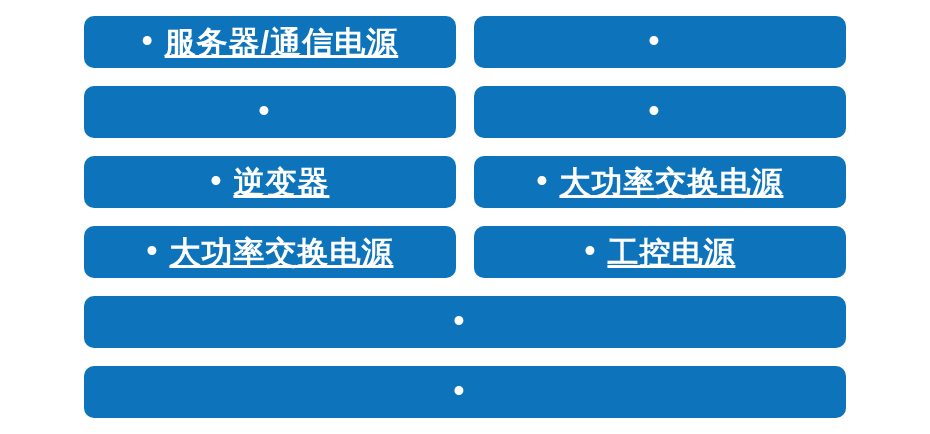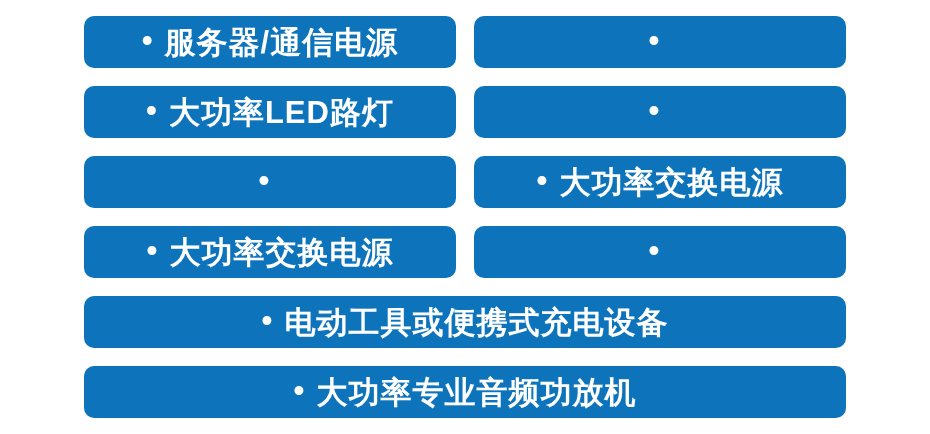--- a/index.html
+++ b/index.html
@@ -38,68 +38,67 @@
     white-space: nowrap;
     box-sizing: border-box;
   }
   .btn.half { width: 372px; }
   .btn.full { width: 762px; }
   .bullet {
     display: inline-block;
     margin-right: 12px;
     transform: translateY(-2px);
   }
-  .lbl { letter-spacing: 1px; }
+  .lbl { letter-spacing: 1px; text-decoration: underline; }
 </style>
 </head>
 <body>
 
 <div class="canvas">
   <div class="grid">
 
     <div class="btn half">
       <span class="bullet">•</span>
       <span class="lbl">服务器/通信电源</span>
     </div>
 
     <div class="btn half">
       <span class="bullet">•</span>
     </div>
 
     <div class="btn half">
       <span class="bullet">•</span>
-      <span class="lbl">大功率LED路灯</span>
     </div>
 
     <div class="btn half">
       <span class="bullet">•</span>
     </div>
 
     <div class="btn half">
       <span class="bullet">•</span>
+      <span class="lbl">逆变器</span>
     </div>
 
     <div class="btn half">
       <span class="bullet">•</span>
       <span class="lbl">大功率交换电源</span>
     </div>
 
     <div class="btn half">
       <span class="bullet">•</span>
       <span class="lbl">大功率交换电源</span>
     </div>
 
     <div class="btn half">
       <span class="bullet">•</span>
+      <span class="lbl">工控电源</span>
     </div>
 
     <div class="btn full">
       <span class="bullet">•</span>
-      <span class="lbl">电动工具或便携式充电设备</span>
     </div>
 
     <div class="btn full">
       <span class="bullet">•</span>
-      <span class="lbl">大功率专业音频功放机</span>
     </div>
 
   </div>
 </div>
 
 </body></html>

